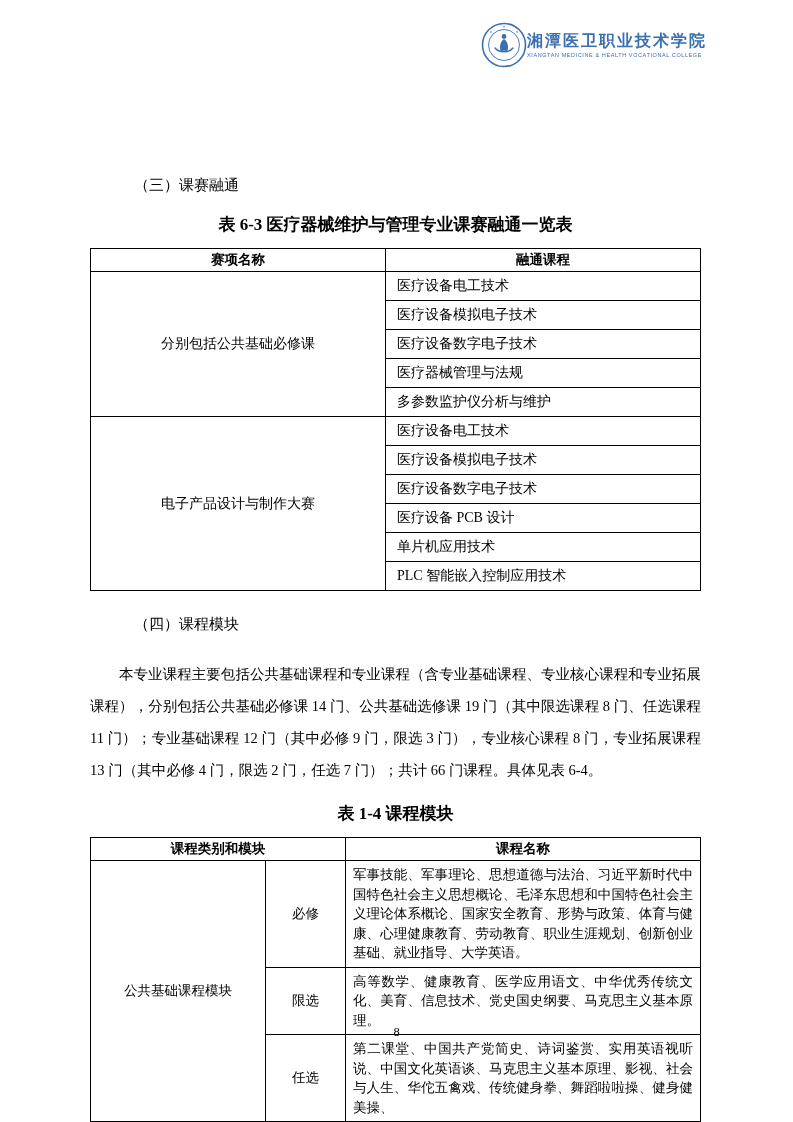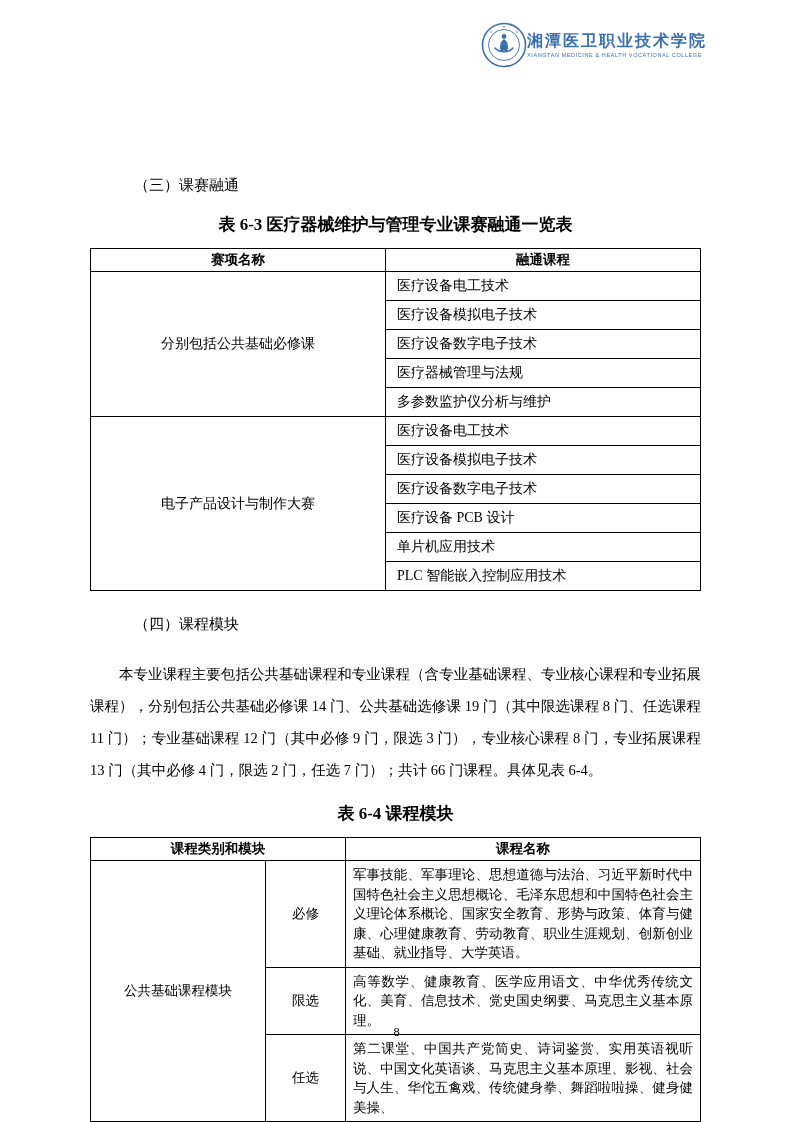--- a/index.html
+++ b/index.html
@@ -145,21 +145,21 @@
         <tr>
             <td class="course">PLC 智能嵌入控制应用技术</td>
           </tr>
       </tbody>
     </table>
 
     <div class="sec-heading" style="margin-top:24px;">（四）课程模块</div>
 
     <p class="para">本专业课程主要包括公共基础课程和专业课程（含专业基础课程、专业核心课程和专业拓展课程），分别包括公共基础必修课 14 门、公共基础选修课 19 门（其中限选课程 8 门、任选课程 11 门）；专业基础课程 12 门（其中必修 9 门，限选 3 门），专业核心课程 8 门，专业拓展课程 13 门（其中必修 4 门，限选 2 门，任选 7 门）；共计 66 门课程。具体见表 6-4。</p>
 
-    <div class="tbl-caption" style="margin-top:16px;">表 6-4  课程模块</div>
+    <div class="tbl-caption" style="margin-top:16px;">表 1-4  课程模块</div>
 
     <table class="t64">
       <colgroup>
           <col class="c1">
           <col class="c2">
           <col class="c3">
         </colgroup>
       <thead>
         <tr>
           <th colspan="2">课程类别和模块</th>

